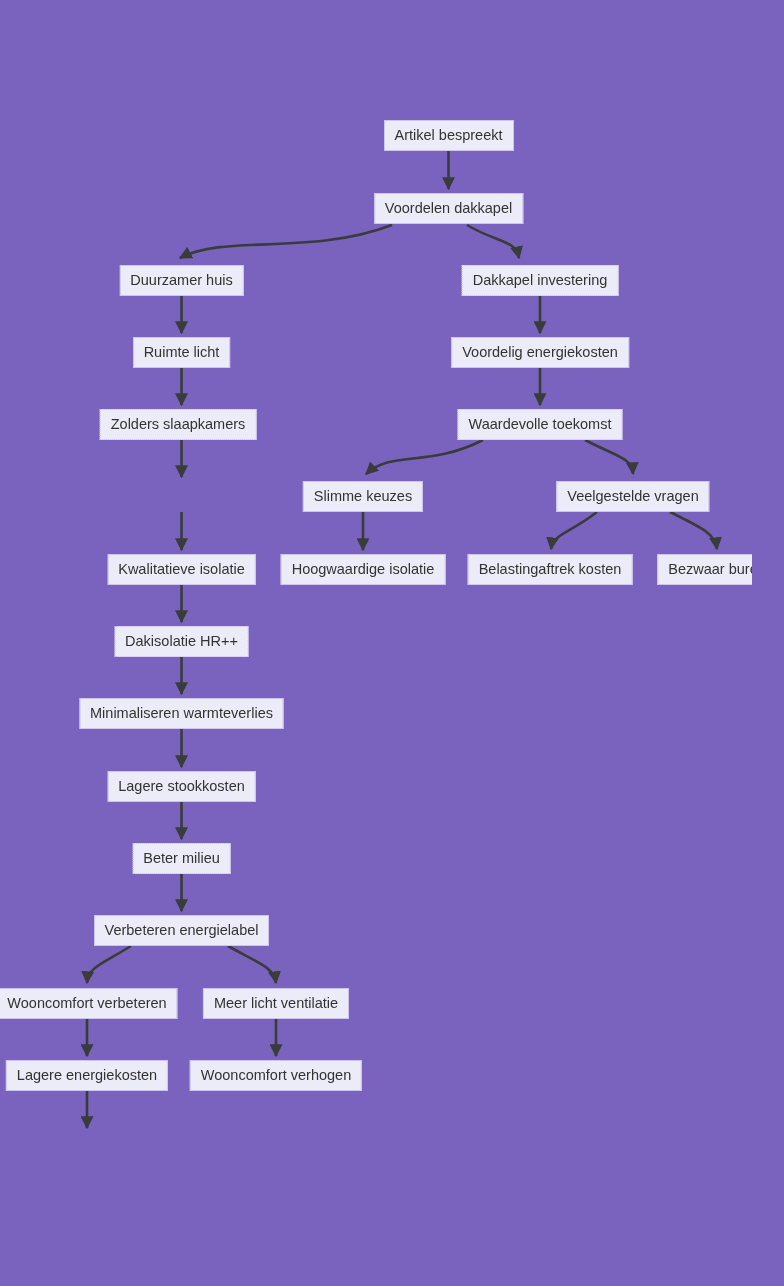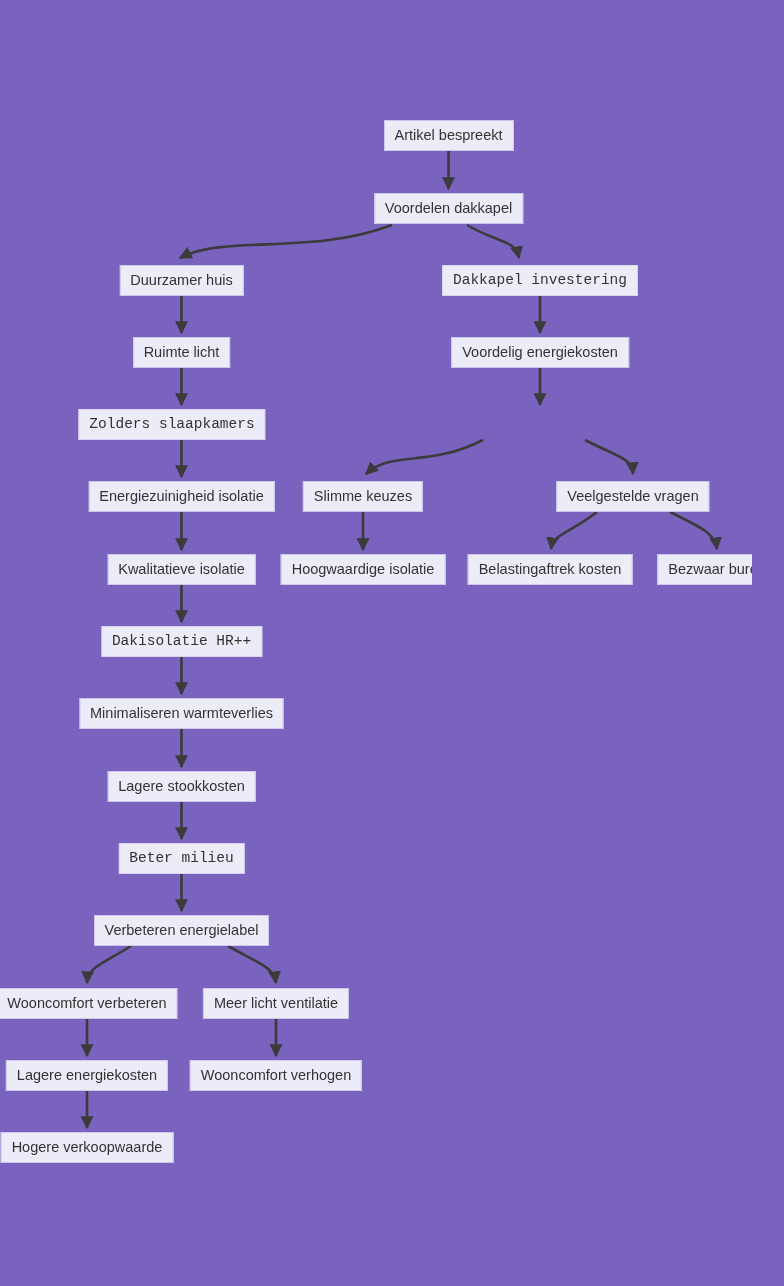--- a/index.html
+++ b/index.html
@@ -34,21 +34,20 @@
     background:#ECEBF8;
     border:1px solid #CDC5EC;
     color:#333333;
     font-size:14.5px;
     white-space:nowrap;
     text-align:center;
   }
   .node.dotted{
     border:1.6px dotted #C8BCEA;
     line-height:28px;
-    font-family:Liberation Mono, monospace;
   }
 </style>
 </head>
 <body>
 
 <div class="canvas">
 
   <svg class="edges" width="784" height="1286" viewBox="0 0 784 1286">
     <defs>
       <marker id="arrowhead" viewBox="0 0 10 10" refX="9" refY="5" markerWidth="5" markerHeight="5" orient="auto">
@@ -85,38 +84,37 @@
 
   <div class="node" style="left:448.5px;top:120px">Artikel bespreekt</div>
   <div class="node" style="left:448.5px;top:193px">Voordelen dakkapel</div>
 
   <div class="node" style="left:181.5px;top:265px">Duurzamer huis</div>
   <div class="node dotted" style="left:540px;top:265px">Dakkapel investering</div>
 
   <div class="node" style="left:181.5px;top:337px">Ruimte licht</div>
   <div class="node" style="left:540px;top:337px">Voordelig energiekosten</div>
 
-  <div class="node dotted" style="left:172px;top:409px">Zolders slaapkamers</div>
+  <div class="node dotted" style="left:178px;top:409px">Zolders slaapkamers</div>
+  <div class="node dotted" style="left:540px;top:409px">Waardevolle toekomst</div>
 
-  <div class="node" style="left:181.5px;top:481px">Energiezuinigheid isolatie</div>
   <div class="node" style="left:363px;top:481px">Slimme keuzes</div>
   <div class="node" style="left:633px;top:481px">Veelgestelde vragen</div>
 
   <div class="node" style="left:363px;top:554px">Hoogwaardige isolatie</div>
   <div class="node" style="left:181.5px;top:554px">Kwalitatieve isolatie</div>
   <div class="node" style="left:550px;top:554px">Belastingaftrek kosten</div>
   <div class="node" style="left:717px;top:554px">Bezwaar buren</div>
 
   <div class="node dotted" style="left:181.5px;top:626px">Dakisolatie HR++</div>
   <div class="node" style="left:181.5px;top:698px">Minimaliseren warmteverlies</div>
   <div class="node" style="left:181.5px;top:771px">Lagere stookkosten</div>
   <div class="node dotted" style="left:181.5px;top:843px">Beter milieu</div>
   <div class="node" style="left:181.5px;top:915px">Verbeteren energielabel</div>
 
   <div class="node" style="left:87px;top:988px">Wooncomfort verbeteren</div>
   <div class="node" style="left:276px;top:988px">Meer licht ventilatie</div>
 
   <div class="node" style="left:276px;top:1060px">Wooncomfort verhogen</div>
   <div class="node" style="left:87px;top:1060px">Lagere energiekosten</div>
 
-  <div class="node" style="left:87px;top:1132px">Hogere verkoopwaarde</div>
 
 </div>
 
 </body></html>

